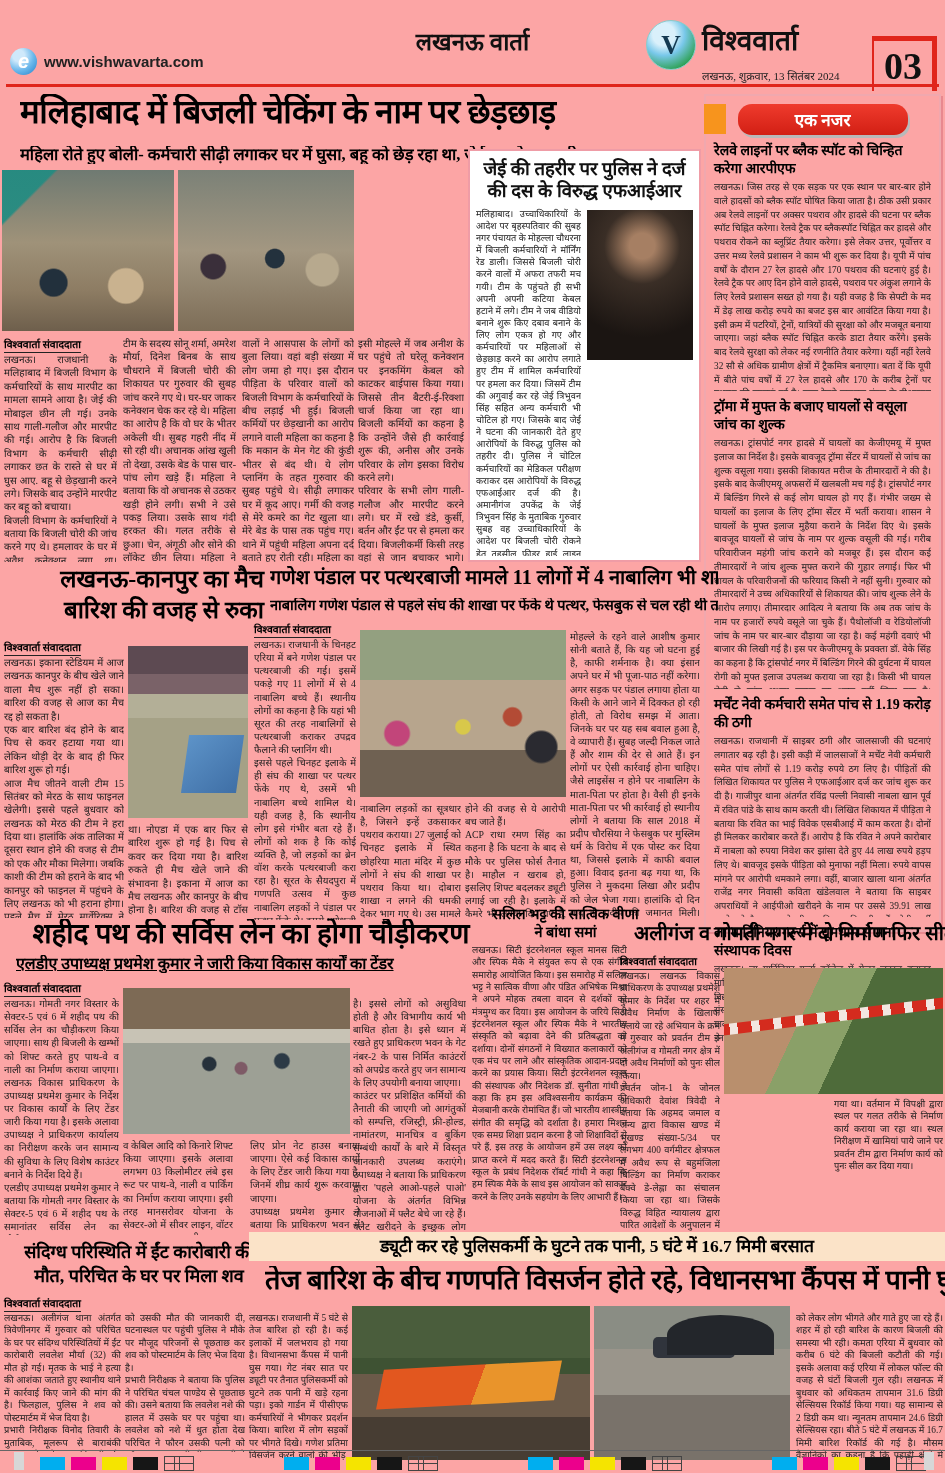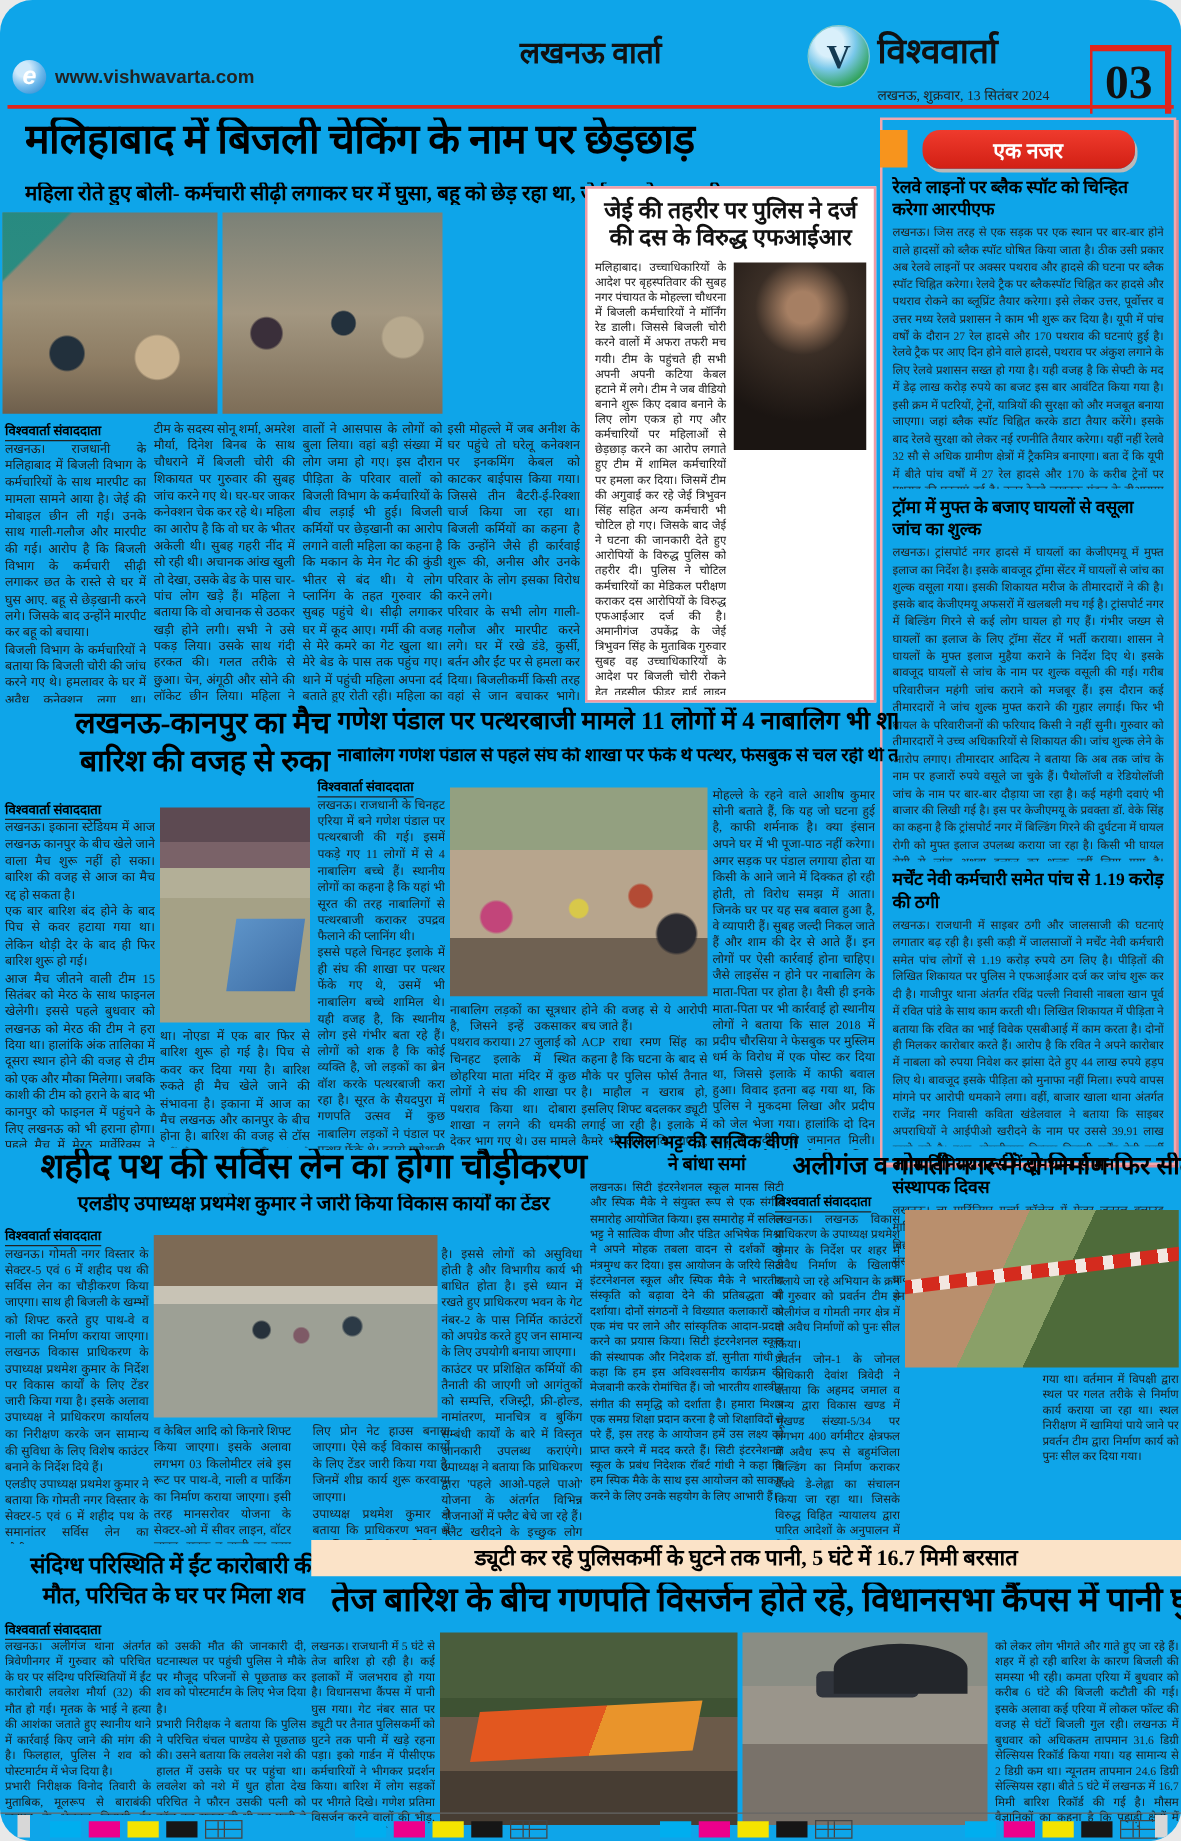--- a/index.html
+++ b/index.html
@@ -1,17 +1,17 @@
 <!DOCTYPE html>
 <html><head>
 <meta charset="utf-8">
 <style>
   html,body{margin:0;padding:0;background:#e9e9e9;}
-  #page{position:relative;width:945px;height:1473px;background:#0ea5e9;margin:0 auto;
-        font-family:"Liberation Serif","DejaVu Serif",serif;color:#111;overflow:hidden;border-radius:26px;}
+  #page{position:relative;width:945px;height:1473px;background:#fca5a5;margin:0 auto;
+        font-family:"Liberation Serif","DejaVu Serif",serif;color:#111;overflow:hidden;}
   .abs{position:absolute;}
   .hl{font-weight:700;color:#000;line-height:1.1;margin-left:16px;}
   .nowrap{white-space:nowrap;overflow:hidden;}
   .col{position:absolute;text-align:justify;overflow:hidden;white-space:pre-line;
        line-height:1.34;color:#1c1c1c;}
   .byline{position:absolute;font-weight:700;font-size:10.5px;color:#000;
           border-bottom:1.5px solid #222;padding-bottom:1px;}
   .photo{position:absolute;overflow:hidden;}
   .box{position:absolute;border:2px solid #ef9ca6;background:#fff;box-sizing:border-box;}
 
@@ -171,21 +171,21 @@
   <div class="byline" style="left:254px;top:622px;">विश्ववार्ता संवाददाता</div>
   <div class="col" style="left:254px;top:638px;width:102px;height:282px;font-size:9.8px;">लखनऊ। राजधानी के चिनहट एरिया में बने गणेश पंडाल पर पत्थरबाजी की गई। इसमें पकड़े गए 11 लोगों में से 4 नाबालिग बच्चे हैं। स्थानीय लोगों का कहना है कि यहां भी सूरत की तरह नाबालिगों से पत्थरबाजी कराकर उपद्रव फैलाने की प्लानिंग थी।
 इससे पहले चिनहट इलाके में ही संघ की शाखा पर पत्थर फेंके गए थे, उसमें भी नाबालिग बच्चे शामिल थे। यही वजह है, कि स्थानीय लोग इसे गंभीर बता रहे हैं। लोगों को शक है कि कोई व्यक्ति है, जो लड़कों का ब्रेन वॉश करके पत्थरबाजी करा रहा है। सूरत के सैयदपुरा में गणपति उत्सव में कुछ नाबालिग लड़कों ने पंडाल पर पत्थर फेंके थे। इससे गणेशजी की मूर्ति खंडित हो गई थी। पथराव की घटना के 27 लोगों को हिरासत में लिया गया, जिसमें कई नाबालिग बच्चे शामिल थे। इनकी उम्र महज 12-13 साल है। इसी तरह से लखनऊ में नाबालिग लड़कों ने पत्थर फेंके। मामले में नाबालिग लड़कों का ब्रेन वॉश करने वाले को पुलिस खोज रही है। लोगों का मानना है कि कोई इन</div>
   <div class="photo ph-ganesh" style="left:360px;top:630px;width:206px;height:167px;"></div>
   <div class="col" style="left:360px;top:802px;width:101px;height:118px;font-size:9.8px;">नाबालिग लड़कों का सूत्रधार है, जिसने इन्हें उकसाकर पथराव कराया। 27 जुलाई को चिनहट इलाके में स्थित छोहरिया माता मंदिर में कुछ लोगों ने संघ की शाखा पर पथराव किया था। दोबारा शाखा न लगने की धमकी देकर भाग गए थे। उस मामले में भी नाबालिगों का नाम सामने आया था। एक आरोपी को पुलिस ने जेल भेजा था, जबकि नाबालिग को हिदायत देकर छोड़ दिया था। अब गणेश पंडाल पर भी नाबालिग लड़कों द्वारा किए गए पथराव को इलाके के लोग सोची-समझी साजिश बता रहे हैं। उनका कहना है, कि कोई व्यक्ति है, जो इन सबसे यह सब करवा रहा है। नाबालिग</div>
   <div class="col" style="left:465px;top:802px;width:101px;height:118px;font-size:9.8px;">होने की वजह से ये आरोपी बच जाते हैं।
 ACP राधा रमण सिंह का कहना है कि घटना के बाद से मौके पर पुलिस फोर्स तैनात है। माहौल न खराब हो, इसलिए शिफ्ट बदलकर ड्यूटी लगाई जा रही है। इलाके में कैमरे भी लगवा दिए गए हैं, जिससे निगरानी की जाएगी। दोनों समुदायों से शांति बनाए रखने की अपील की जा रही है। गंगा विहार में जिस जगह पर पथराव हुआ है, वहां पर 70 प्रतिशत मुस्लिम जबकि 30 प्रतिशत हिंदू लोग रहते हैं। हिंदुओं का मानना है कम संख्या होने की वजह से विशेष समुदाय के लोग ऐसा बता रहे हैं। दो दिन बाद इनके त्योहार हैं, इसलिए माहौल बना रहे हैं।</div>
   <div class="col" style="left:570px;top:630px;width:130px;height:290px;font-size:9.8px;">मोहल्ले के रहने वाले आशीष कुमार सोनी बताते हैं, कि यह जो घटना हुई है, काफी शर्मनाक है। क्या इंसान अपने घर में भी पूजा-पाठ नहीं करेगा। अगर सड़क पर पंडाल लगाया होता या किसी के आने जाने में दिक्कत हो रही होती, तो विरोध समझ में आता। जिनके घर पर यह सब बवाल हुआ है, वे व्यापारी हैं। सुबह जल्दी निकल जाते हैं और शाम की देर से आते हैं। इन लोगों पर ऐसी कार्रवाई होना चाहिए। जैसे लाइसेंस न होने पर नाबालिग के माता-पिता पर होता है। वैसी ही इनके माता-पिता पर भी कार्रवाई हो स्थानीय लोगों ने बताया कि साल 2018 में प्रदीप चौरसिया ने फेसबुक पर मुस्लिम धर्म के विरोध में एक पोस्ट कर दिया था, जिससे इलाके में काफी बवाल हुआ। विवाद इतना बढ़ गया था, कि पुलिस ने मुकदमा लिखा और प्रदीप को जेल भेजा गया। हालांकि दो दिन बाद ही प्रदीप की जमानत मिली। इसके बाद से प्रदीप को परेशान किया जाने लगा। जिस किराए की दुकान में वह पान की दुकान चलाता था, उसे खाली करवा लिया गया। इसके बाद हर मामले में उनका नाम दिया जाने लगा।</div>
 
   <div class="abs hl nowrap" style="left:0;top:919px;width:470px;font-size:28px;text-align:center;">शहीद पथ की सर्विस लेन का होगा चौड़ीकरण</div>
-  <div class="abs hl nowrap" style="left:0;top:955px;width:470px;font-size:16px;text-align:center;">एलडीए उपाध्यक्ष प्रथमेश कुमार ने जारी किया विकास कार्यों का टेंडर</div>
+  <div class="abs hl nowrap" style="left:0;top:955px;width:470px;font-size:16px;text-align:left;text-decoration:underline;">एलडीए उपाध्यक्ष प्रथमेश कुमार ने जारी किया विकास कार्यों का टेंडर</div>
   <div class="byline" style="left:4px;top:981px;">विश्ववार्ता संवाददाता</div>
   <div class="col" style="left:4px;top:997px;width:115px;height:238px;font-size:9.8px;">लखनऊ। गोमती नगर विस्तार के सेक्टर-5 एवं 6 में शहीद पथ की सर्विस लेन का चौड़ीकरण किया जाएगा। साथ ही बिजली के खम्भों को शिफ्ट करते हुए पाथ-वे व नाली का निर्माण कराया जाएगा। लखनऊ विकास प्राधिकरण के उपाध्यक्ष प्रथमेश कुमार के निर्देश पर विकास कार्यों के लिए टेंडर जारी किया गया है। इसके अलावा उपाध्यक्ष ने प्राधिकरण कार्यालय का निरीक्षण करके जन सामान्य की सुविधा के लिए विशेष काउंटर बनाने के निर्देश दिये हैं।
 एलडीए उपाध्यक्ष प्रथमेश कुमार ने बताया कि गोमती नगर विस्तार के सेक्टर-5 एवं 6 में शहीद पथ के समानांतर सर्विस लेन का चौड़ीकरण कराया जाएगा। वर्तमान में सर्विस रोड की चौड़ाई लगभग 7 मीटर है, जिसे बढ़ाकर 10 मीटर किया जाएगा। इसके लिए सड़क पर आ रहे बिजली के खम्भों</div>
   <div class="photo ph-lda" style="left:123px;top:988px;width:227px;height:146px;"></div>
   <div class="col" style="left:123px;top:1139px;width:110px;height:96px;font-size:9.8px;">व केबिल आदि को किनारे शिफ्ट किया जाएगा। इसके अलावा लगभग 03 किलोमीटर लंबे इस रूट पर पाथ-वे, नाली व पार्किंग का निर्माण कराया जाएगा। इसी तरह मानसरोवर योजना के सेक्टर-ओ में सीवर लाइन, वॉटर लाइन, सड़क व नाली का काम करवाया जाएगा। वहीं, इंदिरा गांधी प्रतिष्ठान की नर्सरी में अलंकृत पौधों की सुरक्षा के</div>
   <div class="col" style="left:238px;top:1139px;width:110px;height:96px;font-size:9.8px;margin-left:12px;">लिए प्रोन नेट हाउस बनाया जाएगा। ऐसे कई विकास कार्यों के लिए टेंडर जारी किया गया है, जिनमें शीघ्र कार्य शुरू करवाया जाएगा।
 उपाध्यक्ष प्रथमेश कुमार ने बताया कि प्राधिकरण भवन में सम्पत्ति, रजिस्ट्री, फ्री-होल्ड, नामांतरण व बुकिंग सम्बंधी कार्यों के लिए आने वाले लोगों की अलग-अलग पटलों में भटकना पड़ता</div>
   <div class="col" style="left:353px;top:997px;width:113px;height:238px;font-size:9.8px;">है। इससे लोगों को असुविधा होती है और विभागीय कार्य भी बाधित होता है। इसे ध्यान में रखते हुए प्राधिकरण भवन के गेट नंबर-2 के पास निर्मित काउंटरों को अपग्रेड करते हुए जन सामान्य के लिए उपयोगी बनाया जाएगा।
 काउंटर पर प्रशिक्षित कर्मियों की तैनाती की जाएगी जो आगंतुकों को सम्पत्ति, रजिस्ट्री, फ्री-होल्ड, नामांतरण, मानचित्र व बुकिंग सम्बंधी कार्यों के बारे में विस्तृत जानकारी उपलब्ध कराएंगे। उपाध्यक्ष ने बताया कि प्राधिकरण द्वारा 'पहले आओ-पहले पाओ' योजना के अंतर्गत विभिन्न योजनाओं में फ्लैट बेचे जा रहे हैं। फ्लैट खरीदने के इच्छुक लोग प्रायः कार्यालय में आकर संपर्क करते हैं। उनके लिए भी अलग काउंटर संचालित किया जाएगा, जिसमें तैनात कर्मचारी लोगों को फ्लैट के बारे में जानकारी देने के साथ ही साइट विजिट की व्यवस्था सुनिश्चित कराएंगे।</div>
 

